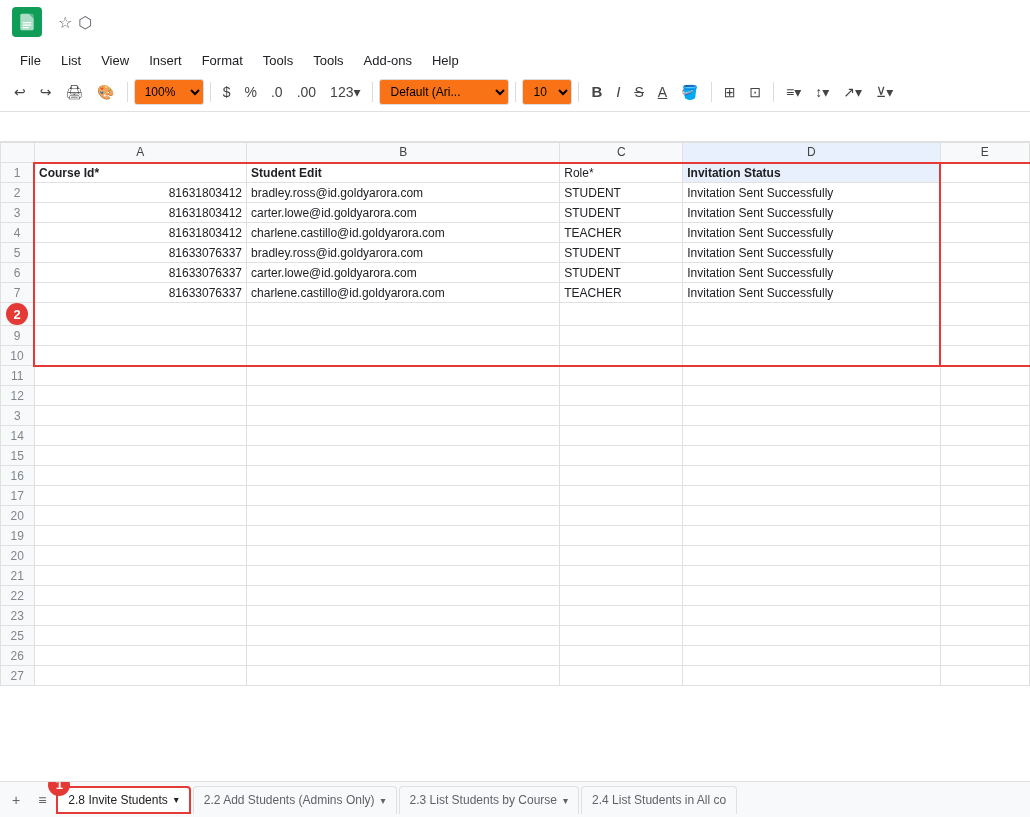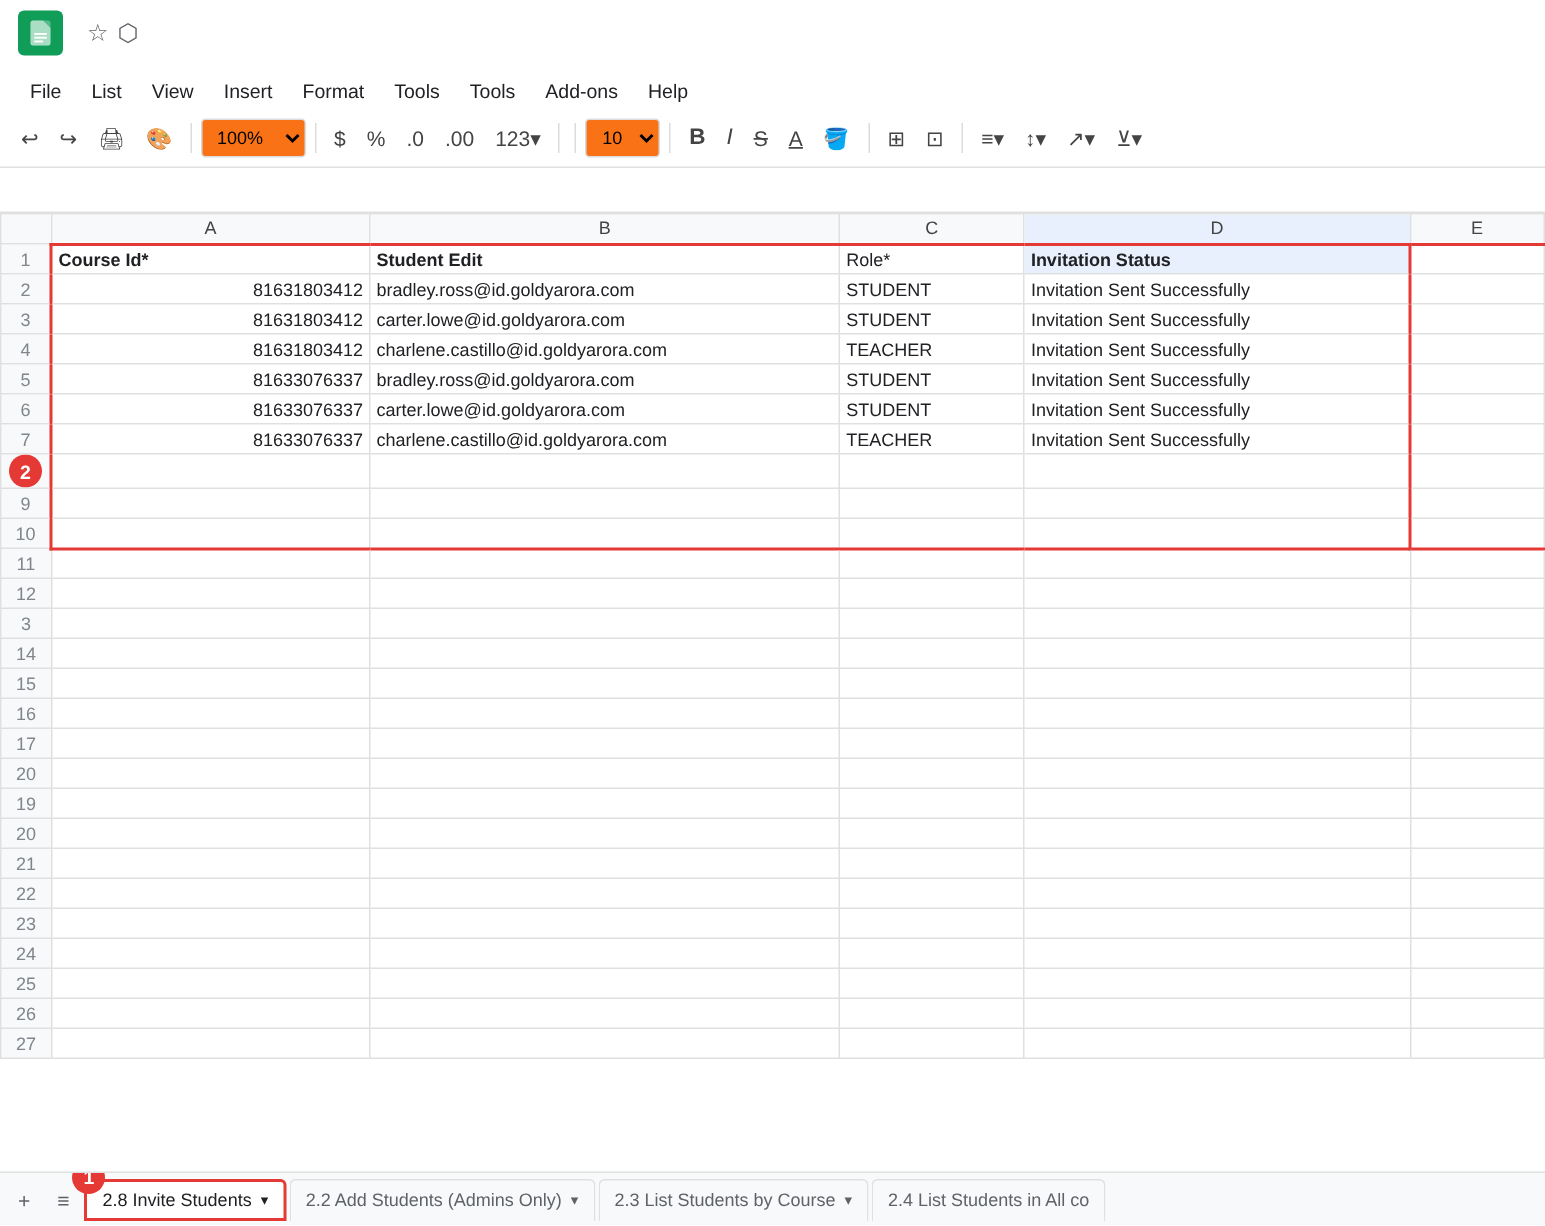--- a/index.html
+++ b/index.html
@@ -254,20 +254,23 @@
   <select class="toolbar-select zoom-select">
     <option>100%</option>
   </select>
   <div class="toolbar-divider"></div>
   <button class="toolbar-btn">$</button>
   <button class="toolbar-btn">%</button>
   <button class="toolbar-btn">.0</button>
   <button class="toolbar-btn">.00</button>
   <button class="toolbar-btn">123▾</button>
   <div class="toolbar-divider"></div>
+  <select class="toolbar-select font-family-select">
+    <option>Default (Ari...</option>
+  </select>
   <div class="toolbar-divider"></div>
   <select class="toolbar-select font-size-select">
     <option>10</option>
   </select>
   <div class="toolbar-divider"></div>
   <button class="toolbar-btn bold-btn">
       <b>B</b>
     </button>
   <button class="toolbar-btn italic-btn">
       <i>I</i>
@@ -493,28 +496,20 @@
         </tr>
         <tr>
           <td class="row-num">23</td>
           <td class="data-cell"></td>
           <td class="data-cell"></td>
           <td class="data-cell"></td>
           <td class="data-cell"></td>
           <td class="data-cell"></td>
         </tr>
         <tr>
-          <td class="row-num">24</td>
-          <td class="data-cell"></td>
-          <td class="data-cell"></td>
-          <td class="data-cell"></td>
-          <td class="data-cell"></td>
-          <td class="data-cell"></td>
-        </tr>
-        <tr>
           <td class="row-num">25</td>
           <td class="data-cell"></td>
           <td class="data-cell"></td>
           <td class="data-cell"></td>
           <td class="data-cell"></td>
           <td class="data-cell"></td>
         </tr>
         <tr>
           <td class="row-num">26</td>
           <td class="data-cell"></td>

